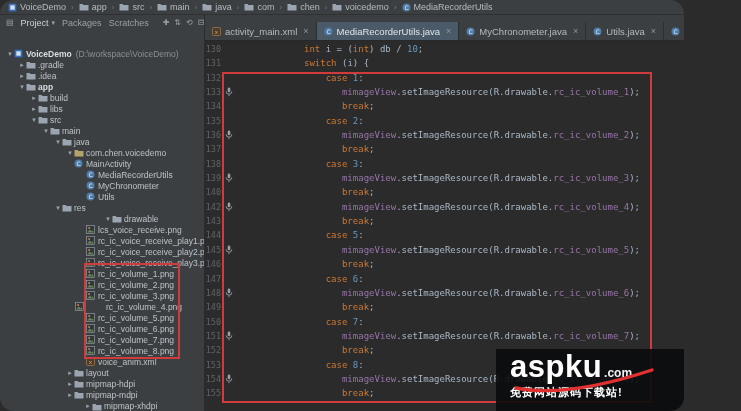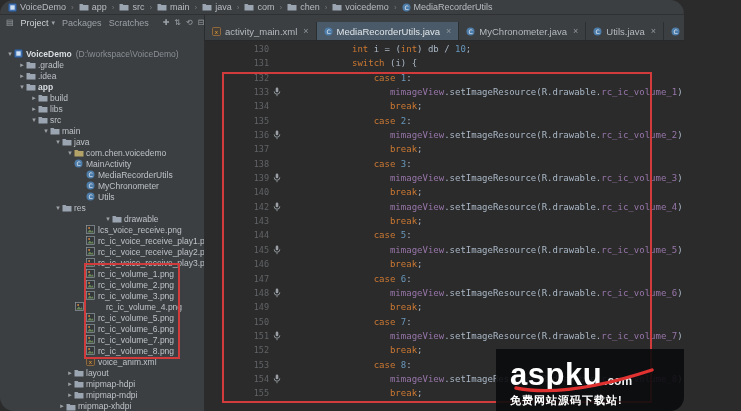--- a/index.html
+++ b/index.html
@@ -40,42 +40,42 @@
           box-sizing:border-box;z-index:4;}
   .etab{height:18px;display:flex;align-items:center;gap:4px;padding:0 7px;font-size:9.5px;
         color:#b4bac0;background:#3c3f41;border-right:1px solid #2c2f31;white-space:nowrap;
         box-sizing:border-box;cursor:default;}
   .etab.active{background:#4a5a68;color:#e0e5e9;}
   .etab .tclose{font-size:9px;color:#8f979e;margin-left:2px;}
   .etab svg{display:block;}
 
   
   .code-area{position:absolute;left:205px;top:41px;right:0;bottom:0;background:#2b2b2b;
-             overflow:hidden;font-family:"DejaVu Sans Mono",monospace;padding-top:1px;margin-left:48px;}
+             overflow:hidden;font-family:"DejaVu Sans Mono",monospace;padding-top:1px;}
   .code-line{display:flex;height:14.35px;line-height:14.35px;font-size:9px;}
   .lnum{width:16px;flex:none;text-align:right;color:#606366;font-size:8.5px;padding-right:1px;}
   .gicon{width:14px;flex:none;display:flex;align-items:center;justify-content:center;}
   .gicon svg{display:block;}
   .code-text{white-space:pre;padding-left:3px;}
   .tk-k{color:#cc7832;}
   .tk-n{color:#6897bb;}
   .tk-f{color:#9876aa;}
   .tk-p{color:#a9b7c6;}
 
   
   .annot{position:absolute;border:2px solid #d23b3b;z-index:40;pointer-events:none;}
   #annot-tree{left:84px;top:263px;width:92px;height:92px;}
   #annot-code{left:222px;top:72px;width:426px;height:327px;}
 
   
   .watermark{position:absolute;right:0;bottom:0;width:188px;height:62px;
              background:rgba(10,11,13,0.90);z-index:60;box-sizing:border-box;
              padding:2px 6px 2px 14px;}
   .wm-brandrow{position:relative;display:flex;align-items:flex-end;}
-  .wm-brand{font-size:31px;font-weight:800;color:#ffffff;line-height:1.05;letter-spacing:0.5px;margin-top:8px;}
+  .wm-brand{font-size:31px;font-weight:800;color:#ffffff;line-height:1.05;letter-spacing:0.5px;}
   .wm-suffix{font-size:12px;font-weight:700;color:#f2f2f2;margin:0 0 4px 2px;}
   .wm-swoosh{position:absolute;left:2px;top:16px;pointer-events:none;}
   .wm-tagline{font-size:11px;font-weight:600;color:#ffffff;letter-spacing:1px;margin-top:1px;}
 </style>
 </head>
 <body>
 
 <div id="app">
 
   <div class="navbar" id="navbar">
@@ -493,21 +493,21 @@
         </div>
         <div class="tree-row" style="padding-left: 66px;">
           <span class="arrow">▸</span>
           <span class="ticon">
             <svg width="10" height="8" viewBox="0 0 10 8">
               <path d="M0.5 1 h3.1 l0.9 1.1 h5 v5.4 h-9 z" fill="#9aa5b1"></path>
             </svg>
           </span>
           <span class="tlabel">mipmap-mdpi</span>
         </div>
-        <div class="tree-row" style="padding-left: 58px; align-items: flex-end;">
+        <div class="tree-row" style="padding-left: 84px; align-items: flex-end;">
           <span class="arrow">▸</span>
           <span class="ticon">
             <svg width="10" height="8" viewBox="0 0 10 8">
               <path d="M0.5 1 h3.1 l0.9 1.1 h5 v5.4 h-9 z" fill="#9aa5b1"></path>
             </svg>
           </span>
           <span class="tlabel">mipmap-xhdpi</span>
         </div>
       </div>
   </div>

